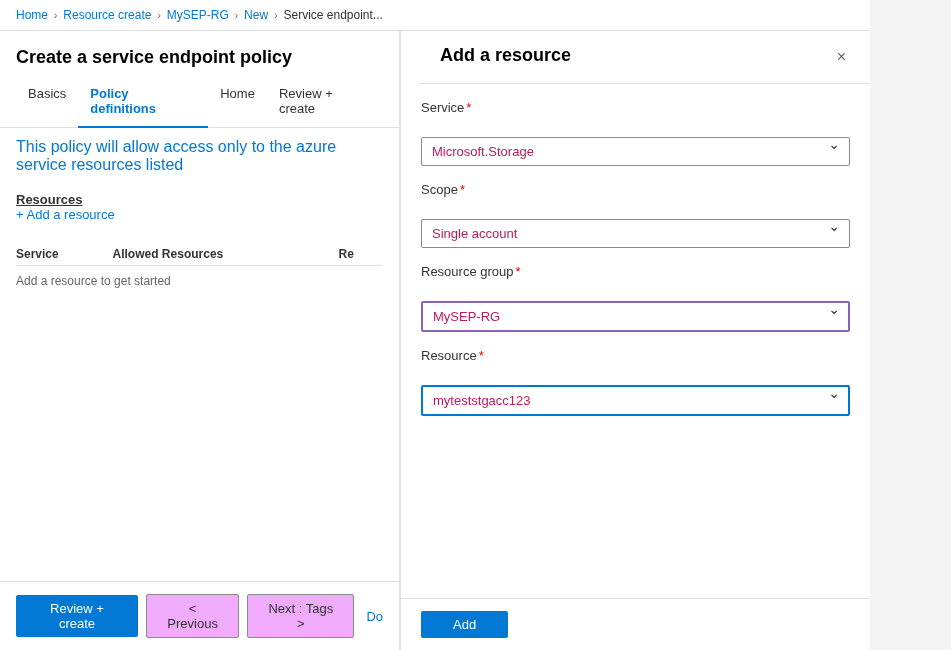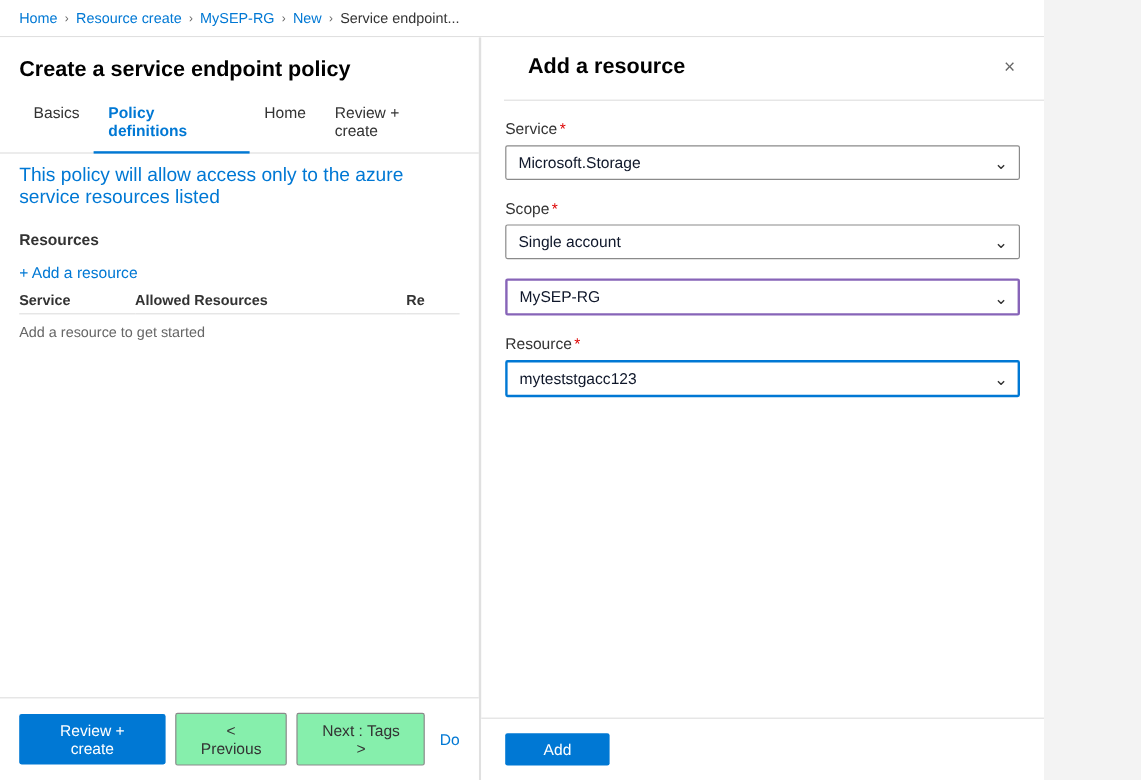--- a/index.html
+++ b/index.html
@@ -79,30 +79,31 @@
     }
     .policy-info span { color: #0078d4; }
 
     .resources-section {
       padding: 8px 16px;
       flex: 1;
     }
     .resources-label {
       font-weight: 600;
       font-size: 13px;
-      margin-bottom: 13px;
+      margin-bottom: 0;
+      text-decoration: underline;
     }
     .add-resource-link {
       color: #0078d4;
       cursor: pointer;
       font-size: 13px;
       display: inline-flex;
       align-items: center;
       gap: 2px;
-      margin-bottom: 4px;
+      margin-bottom: 21px;
     }
 
     .resource-table {
       width: 100%;
       border-collapse: collapse;
     }
     .resource-table th {
       text-align: left;
       font-weight: 600;
       font-size: 12px;
@@ -129,21 +130,21 @@
     .btn-primary {
       background: #0078d4;
       color: #fff;
       border: none;
       padding: 6px 16px;
       font-size: 13px;
       cursor: pointer;
       border-radius: 2px;
     }
     .btn-secondary {
-      background: #86efac;
+      background: #f0abfc;
       color: #333;
       border: 1px solid #8a8a8a;
       padding: 6px 16px;
       font-size: 13px;
       cursor: pointer;
       border-radius: 2px;
     }
     .footer-link {
       color: #0078d4;
       font-size: 13px;
@@ -206,27 +207,28 @@
     }
     .required-star {
       color: #d00;
       margin-left: 2px;
     }
     .form-select {
       width: 100%;
       padding: 6px 32px 6px 10px;
       border: 1px solid #8a8a8a;
       font-size: 13px;
-      color: #0f172a;
+      color: #be185d;
       background: #fff;
       appearance: none;
       -webkit-appearance: none;
       cursor: pointer;
       border-radius: 2px;
       position: relative;
+      margin-top: 16px;
     }
     .select-wrapper {
       position: relative;
     }
     .select-wrapper::after {
       content: '⌄';
       position: absolute;
       right: 10px;
       top: 50%;
       transform: translateY(-50%);
@@ -342,20 +344,23 @@
           </label>
           <div class="select-wrapper">
             <select class="form-select">
               <option>Single account</option>
             </select>
           </div>
         </div>
 
 
         <div class="form-group">
+          <label class="form-label">
+            <span>Resource group</span><span class="required-star">*</span>
+          </label>
           <div class="select-wrapper">
             <select class="form-select select-active">
               <option>MySEP-RG</option>
             </select>
           </div>
         </div>
 
         <div class="form-group">
           <label class="form-label">
             <span>Resource</span><span class="required-star">*</span>

